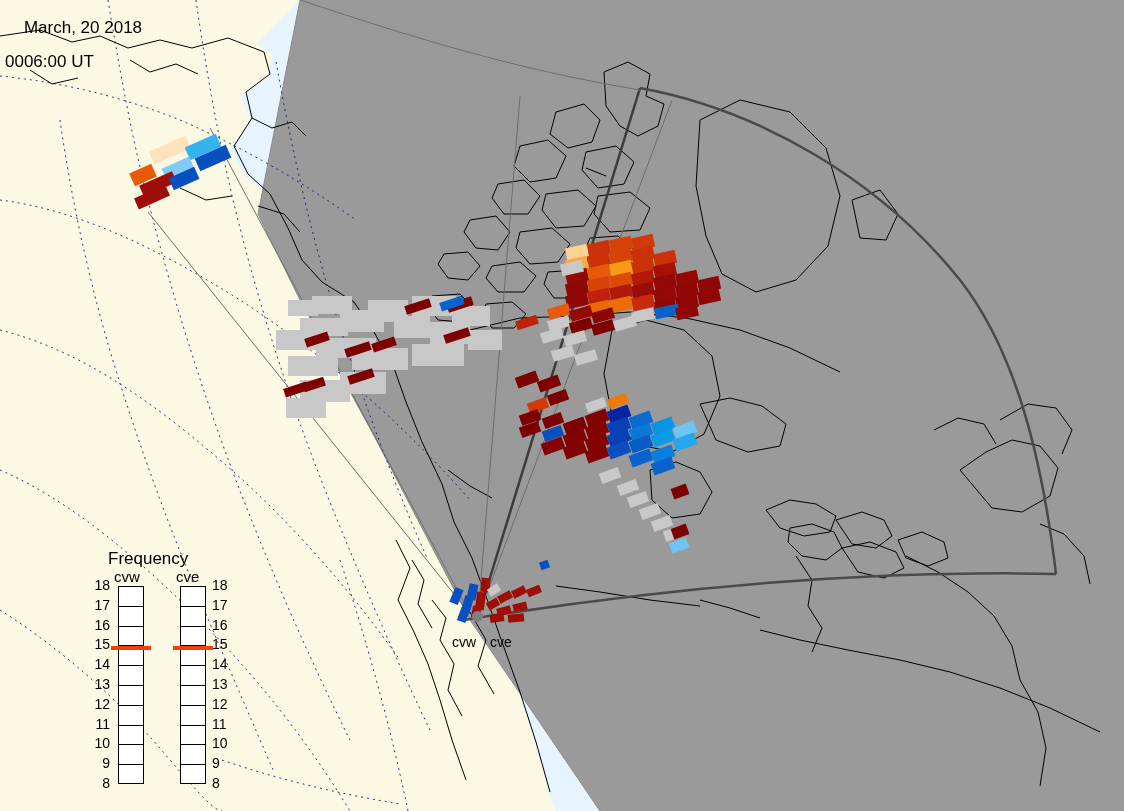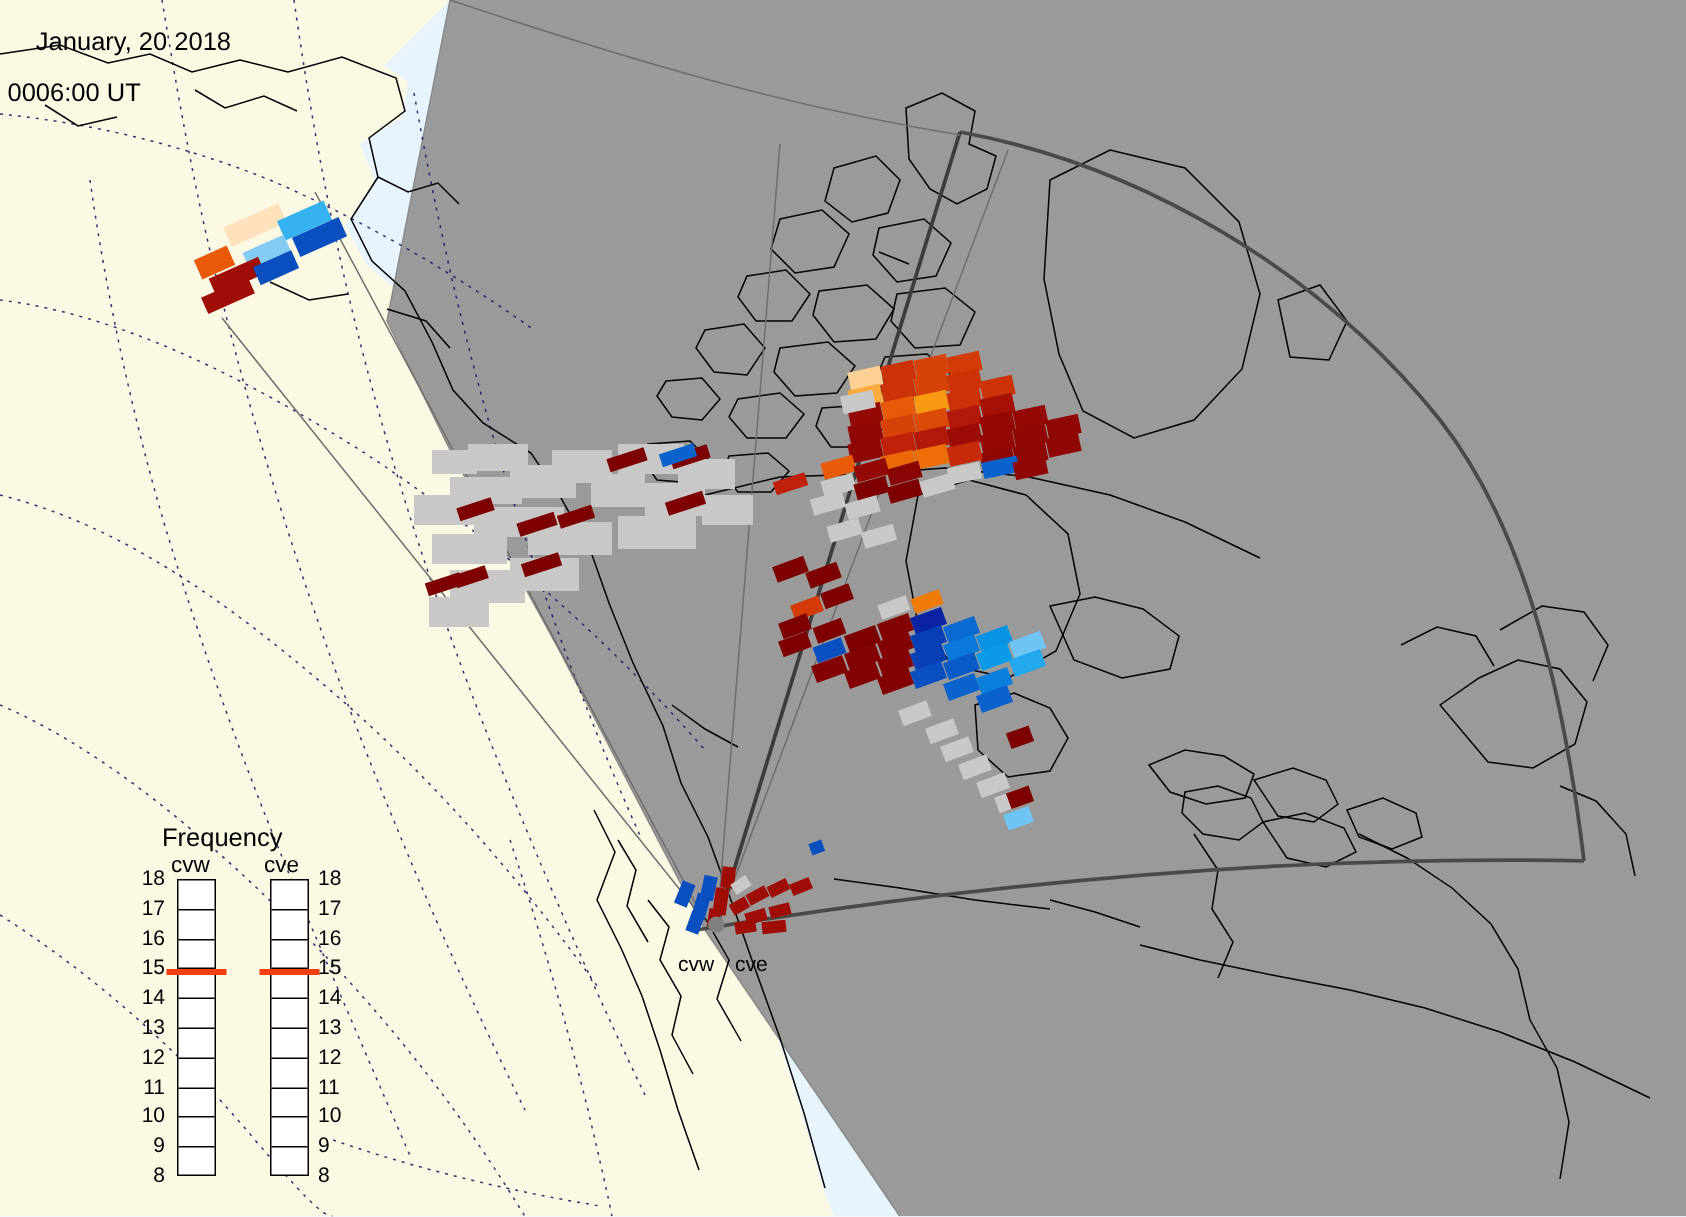--- a/index.html
+++ b/index.html
@@ -293,21 +293,21 @@
       <rect x="527" y="587" width="14" height="8" fill="rgb(158,13,6)" transform="rotate(-22,534,591)"></rect>
       <rect x="497" y="607" width="14" height="8" fill="rgb(158,13,6)" transform="rotate(-16,504,611)"></rect>
       <rect x="513" y="603" width="14" height="8" fill="rgb(158,13,6)" transform="rotate(-14,520,607)"></rect>
       <rect x="490" y="614" width="14" height="8" fill="rgb(158,13,6)" transform="rotate(-8,497,618)"></rect>
       <rect x="508" y="614" width="16" height="8" fill="rgb(158,13,6)" transform="rotate(-6,516,618)"></rect>
       <rect x="488" y="586" width="12" height="8" fill="#c8c8c8" transform="rotate(-34,494,590)"></rect>
       <rect x="540" y="561" width="9" height="8" fill="rgb(10,79,192)" transform="rotate(-20,544.5,565)"></rect>
     </svg>
 
   <div class="txt" id="title">
-    <span>January, 20 2018</span>
+    <span>March, 20 2018</span>
     <span class="l2">0006:00 UT</span>
   </div>
 
   <div id="cbwrap">
 
     <div id="cbticks"></div>
 
   </div>
 
   <div class="txt" id="freqtitle">Frequency</div>

